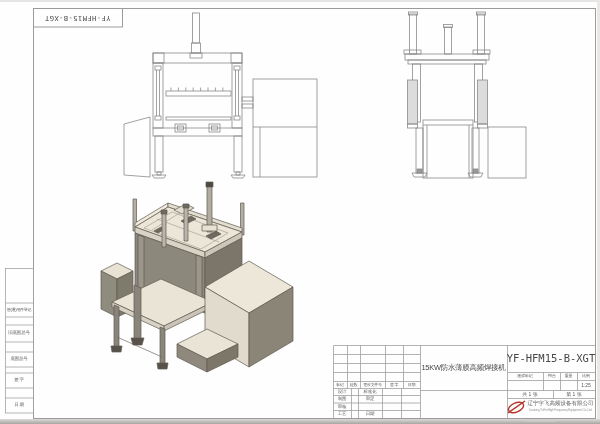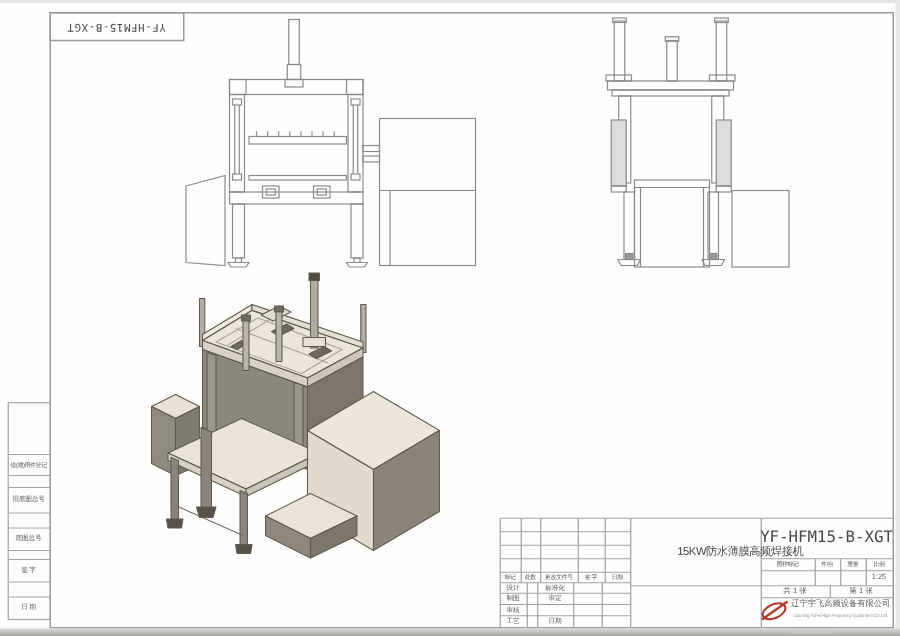--- a/index.html
+++ b/index.html
@@ -3,21 +3,21 @@
 <meta charset="utf-8">
 <style>
   html,body{margin:0;padding:0;background:#ffffff;}
   #sheet{position:relative;width:600px;height:424px;background:#fefefe;overflow:hidden;
          font-family:"Liberation Sans","DejaVu Sans",sans-serif;color:#555;}
   #linework{position:absolute;left:0;top:0;z-index:1;}
   .txt{position:absolute;z-index:2;display:flex;align-items:center;justify-content:center;
        text-align:center;color:#5a5a5a;line-height:1;white-space:nowrap;}
   .inv{transform:rotate(180deg);}
   .num{font-family:"DejaVu Sans Mono","Liberation Mono",monospace;color:#474747;}
-  .title-cn{font-size:7.5px;letter-spacing:-0.3px;color:#474747;padding-left:30px;}
+  .title-cn{font-size:7.5px;letter-spacing:-0.3px;color:#474747;}
   .t7{font-size:7px;letter-spacing:0.5px;}
   .t55{font-size:5.5px;}
   .t5{font-size:5px;}
   .t45{font-size:4.5px;letter-spacing:-0.2px;}
   .t4{font-size:4px;letter-spacing:-0.3px;}
   .t3{font-size:3.2px;color:#9a9a9a;letter-spacing:-0.2px;}
   .edge-top{position:absolute;left:0;top:0;width:600px;height:2px;background:#e6e5e3;z-index:3;}
   .edge-right{position:absolute;right:0;top:0;width:3px;height:424px;background:#e9e8e6;z-index:3;}
   .edge-bottom{position:absolute;left:0;top:419px;width:600px;height:5px;z-index:3;
                background:linear-gradient(to bottom,#dcdbd8,#a7a5a1);}

